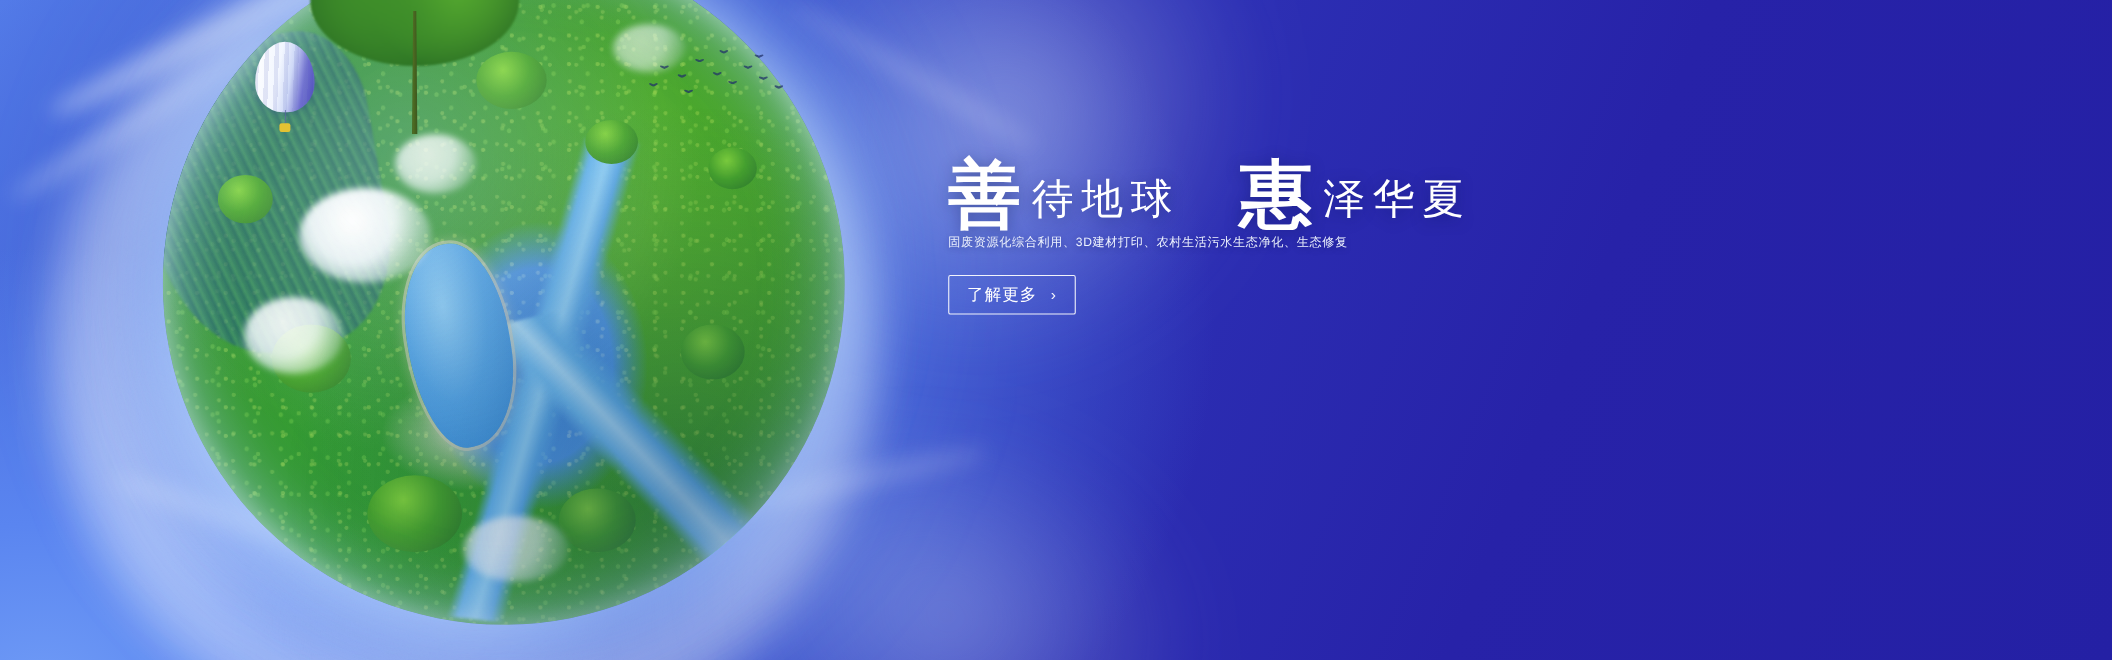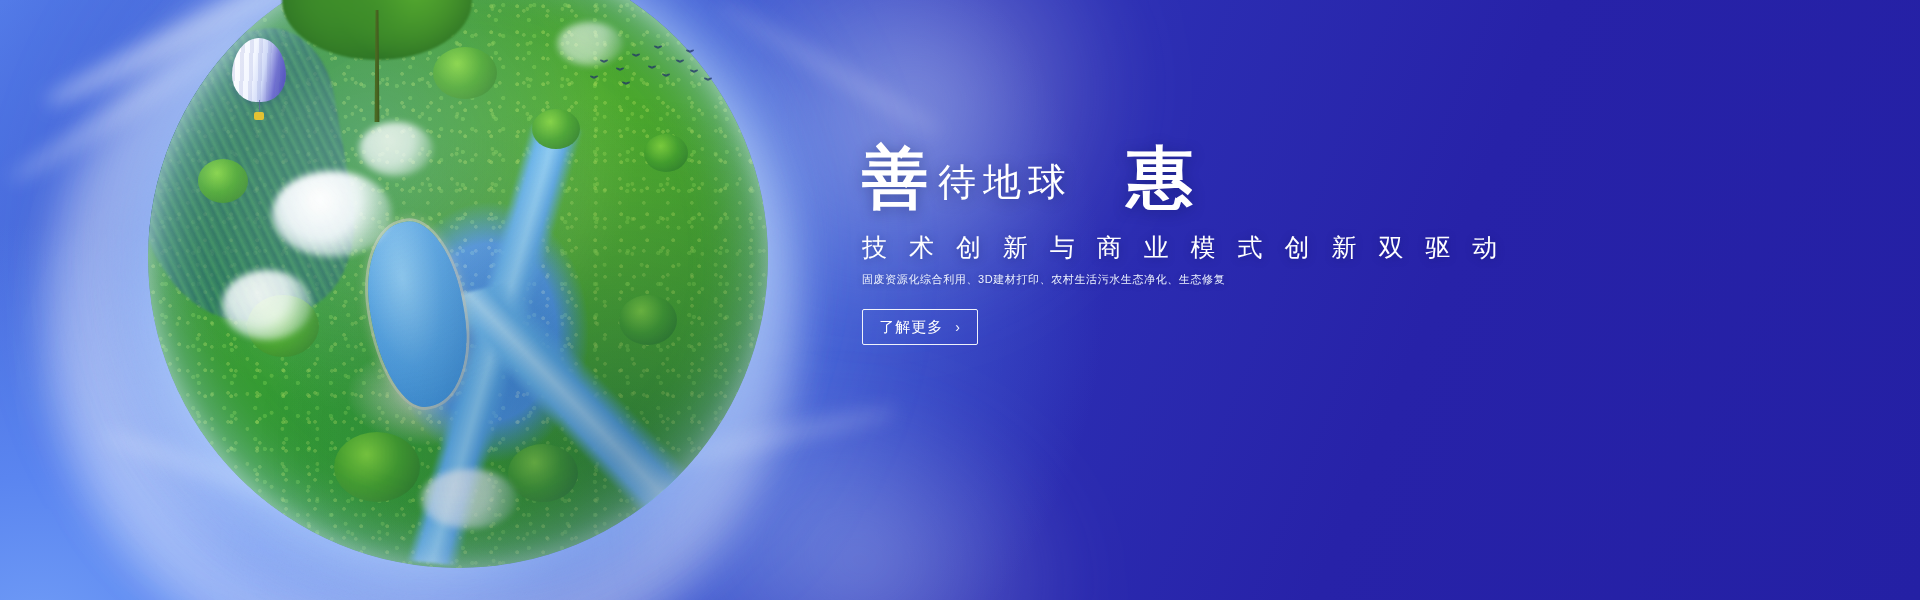--- a/index.html
+++ b/index.html
@@ -287,23 +287,23 @@
   <div class="bird" style="left:654px; top:44px;"></div>
   <div class="bird" style="left:686px; top:48px;"></div>
 
   <div class="content">
 
     <div class="headline">
       <span class="hl-big">善</span>
       <span class="hl-small">待地球</span>
       <span class="hl-gap"></span>
       <span class="hl-big">惠</span>
+      <span class="hl-small">泽华夏</span>
     </div>
 
-    <div class="subtitle">技 术 创 新 与 商 业 模 式 创 新 双 驱 动</div>
 
     <div class="desc">固废资源化综合利用、3D建材打印、农村生活污水生态净化、生态修复</div>
 
     <a class="cta" href="#">
       <span>了解更多</span>
       <span class="chev">›</span>
     </a>
 
   </div>
 </div>

